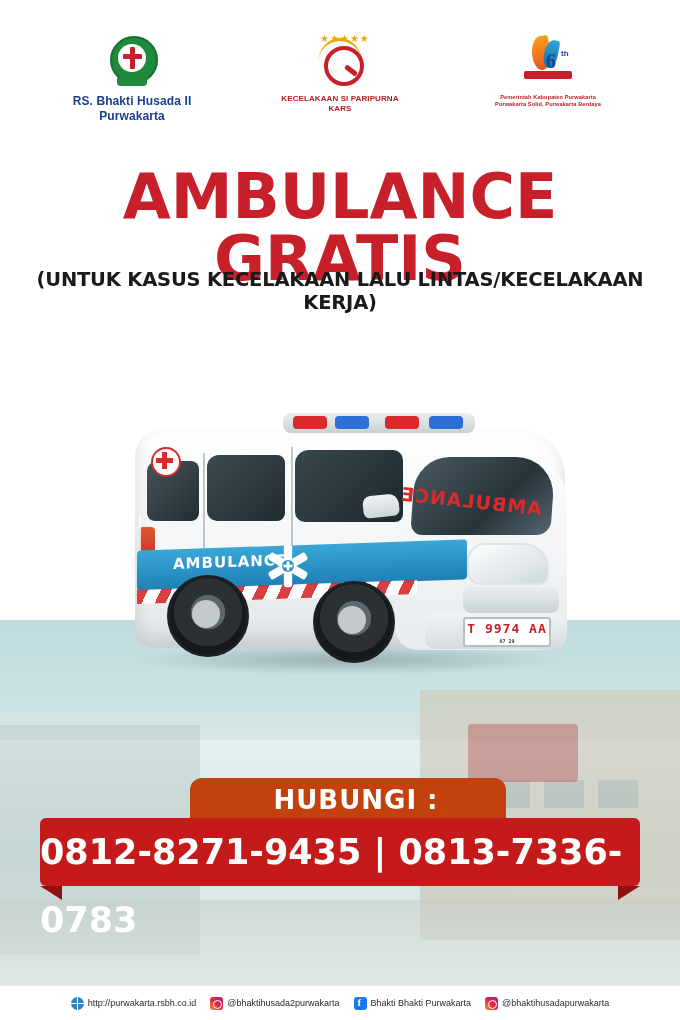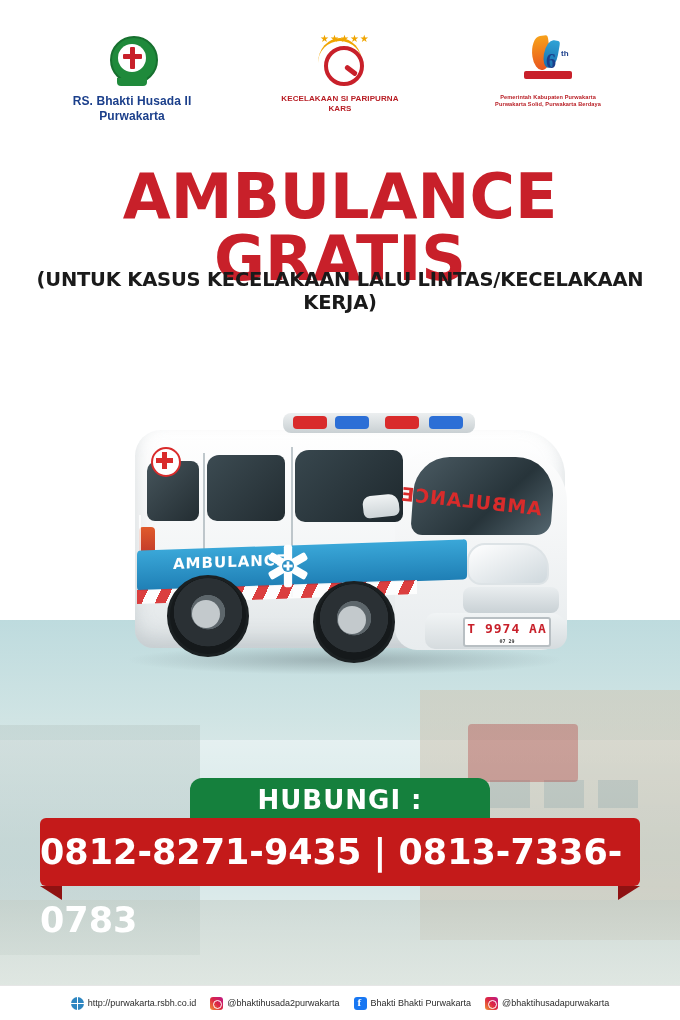--- a/index.html
+++ b/index.html
@@ -432,29 +432,30 @@
   .banner-wrap {
     position: absolute;
     left: 0; top: 778px;
     width: 680px;
     height: 130px;
   }
   .banner-top {
     position: absolute;
     left: 190px; top: 0;
     width: 300px; height: 46px;
-    background: #15803d;
+    background: #c2410c;
     border-radius: 12px 12px 0 0;
     text-align: center;
     color: #ffffff;
     font-size: 26px;
     font-weight: bold;
     line-height: 44px;
     letter-spacing: 1px;
     font-family: "DejaVu Sans", sans-serif;
+    padding-left: 16px;
   }
   .banner-main {
     position: absolute;
     left: 40px; top: 40px;
     width: 600px; height: 68px;
     background: #c41a1a;
     border-radius: 6px;
     text-align: left;
     color: #ffffff;
     font-size: 35px;

